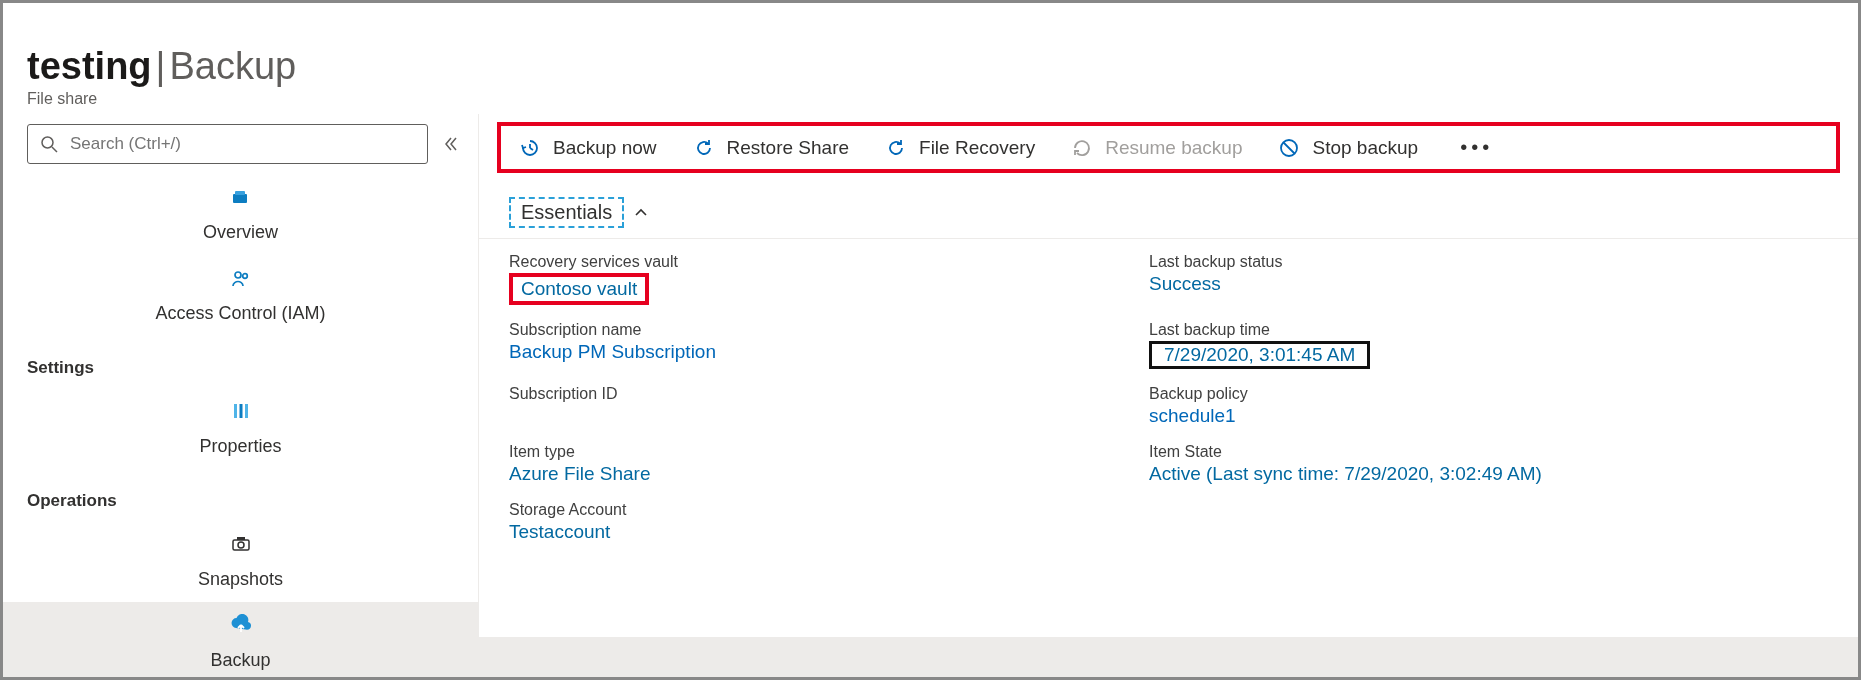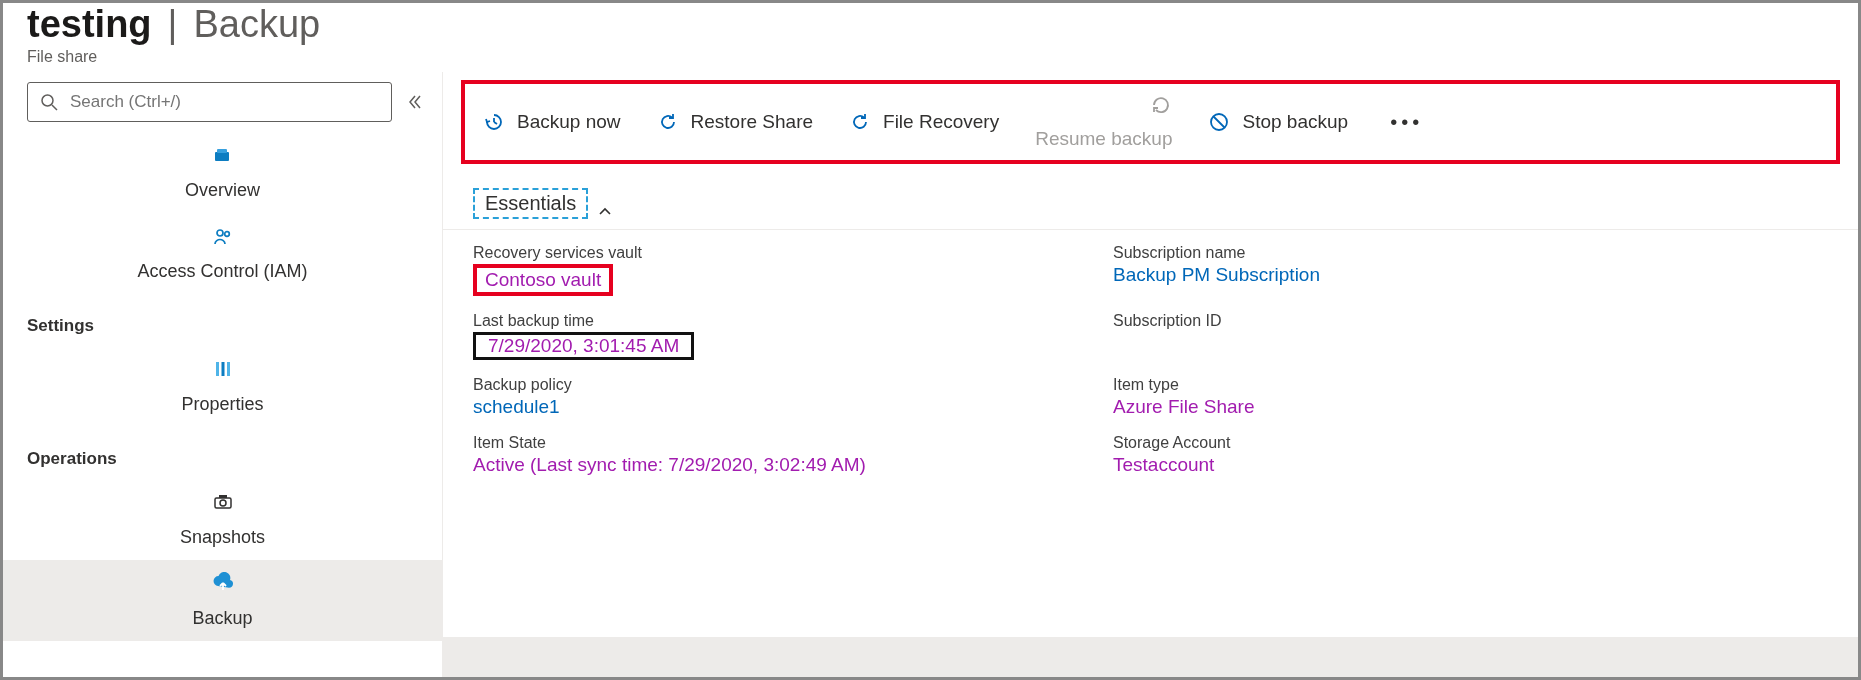--- a/index.html
+++ b/index.html
@@ -9,29 +9,29 @@
       color: #323130;
       background: #fff;
       width: 1861px;
       height: 680px;
       border: 3px solid #888;
       overflow: hidden;
       display: flex;
       flex-direction: column;
     }
     .header { padding: 0 0 6px 24px; }
-    .title-row { display: flex; align-items: baseline; gap: 16px; }
+    .title-row { display: flex; align-items: baseline; gap: 4px; margin-top: 42px; }
     .title-main { font-size: 38px; font-weight: 600; color: #1b1a19; }
     .title-bar { font-size: 38px; font-weight: 300; color: #605e5c; }
     .title-sub { font-size: 38px; font-weight: 300; color: #605e5c; }
     .subtitle { font-size: 16px; color: #605e5c; margin-top: 2px; }
 
     .body { display: flex; flex: 1; min-height: 0; }
     .sidebar {
-      width: 440px;
+      width: 476px;
       border-right: 1px solid #edebe9;
       display: flex;
       flex-direction: column;
       padding-top: 10px;
     }
     .search-row { display: flex; align-items: center; padding: 0 18px 10px 24px; gap: 14px; }
     .search-box {
       flex: 1;
       display: flex;
       align-items: center;
@@ -82,27 +82,27 @@
     }
     .tb-btn {
       display: flex;
       align-items: flex-end;
       gap: 12px;
       font-size: 19px;
       color: #323130;
       cursor: pointer;
       white-space: nowrap;
     }
-    .tb-btn.disabled { color: #a19f9d; cursor: default; flex-direction: column; }
+    .tb-btn.disabled { color: #a19f9d; cursor: default; }
     .tb-icon { width: 22px; height: 22px; display:flex; align-items:center; justify-content:center; }
     .more-dots { letter-spacing: 4px; font-size: 20px; color:#323130; padding: 0 6px; cursor:pointer;}
 
     .essentials-bar {
       display: flex;
-      align-items: flex-end;
+      align-items: center;
       gap: 10px;
       padding: 16px 0 10px 30px;
       border-bottom: 1px solid #edebe9;
     }
     .essentials-label {
       font-size: 20px;
       color: #323130;
       border: 2px dashed #2aa0d8;
       padding: 2px 10px;
     }
@@ -110,21 +110,21 @@
 
     .essentials-grid {
       display: grid;
       grid-template-columns: 620px 1fr;
       column-gap: 20px;
       row-gap: 16px;
       padding: 14px 30px 12px 30px;
       font-size: 18px;
     }
     .ess-label { font-size: 16px; color: #404040; margin-bottom: 2px; }
-    .ess-value { font-size: 19px; color: #a21caf; }
+    .ess-value { font-size: 19px; color: #0369a1; }
     .ess-link { color: #0067b8; cursor: pointer; }
     .hl-red { border: 4px solid #e6001f; padding: 1px 8px; display:inline-block; }
     .hl-black { border: 3px solid #111; padding: 0 12px; display:inline-block; }
 
     .footer-bar { height: 40px; background: #edebe9; margin-top: auto; }
 
     svg { display:block; }
   </style>
 </head>
 <body>
@@ -276,20 +276,24 @@
             <path d="M2 9l5-5 5 5" fill="none" stroke="#323130" stroke-width="1.6"></path>
           </svg>
       </span>
     </div>
 
     <div class="essentials-grid">
       <div>
         <div class="ess-label">Recovery services vault</div>
         <span class="hl-red ess-value">Contoso vault</span>
       </div>
+      <div>
+        <div class="ess-label">Last backup status</div>
+        <div class="ess-value">Success</div>
+      </div>
 
       <div>
         <div class="ess-label">Subscription name</div>
         <div class="ess-value ess-link">Backup PM Subscription</div>
       </div>
       <div>
         <div class="ess-label">Last backup time</div>
         <span class="hl-black ess-value">7/29/2020, 3:01:45 AM</span>
       </div>
 

